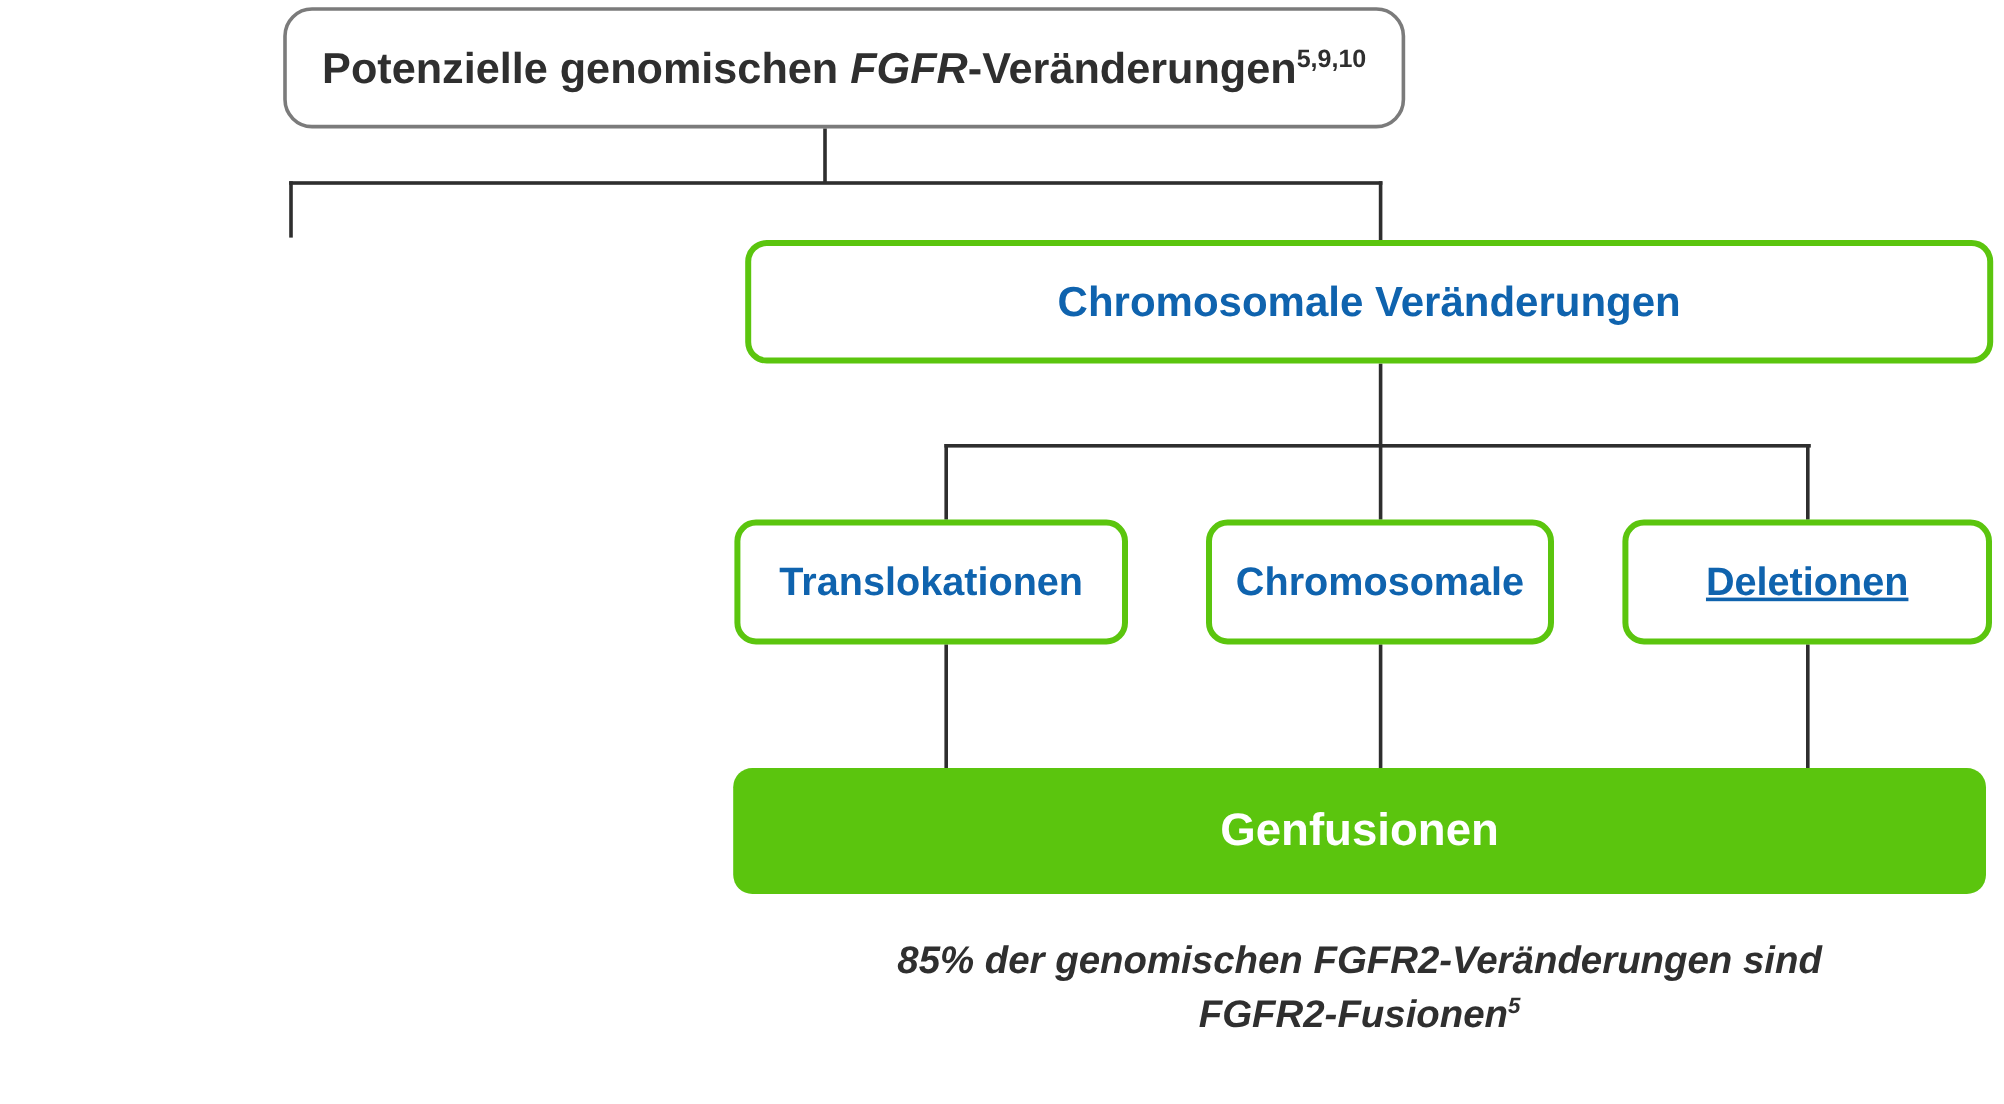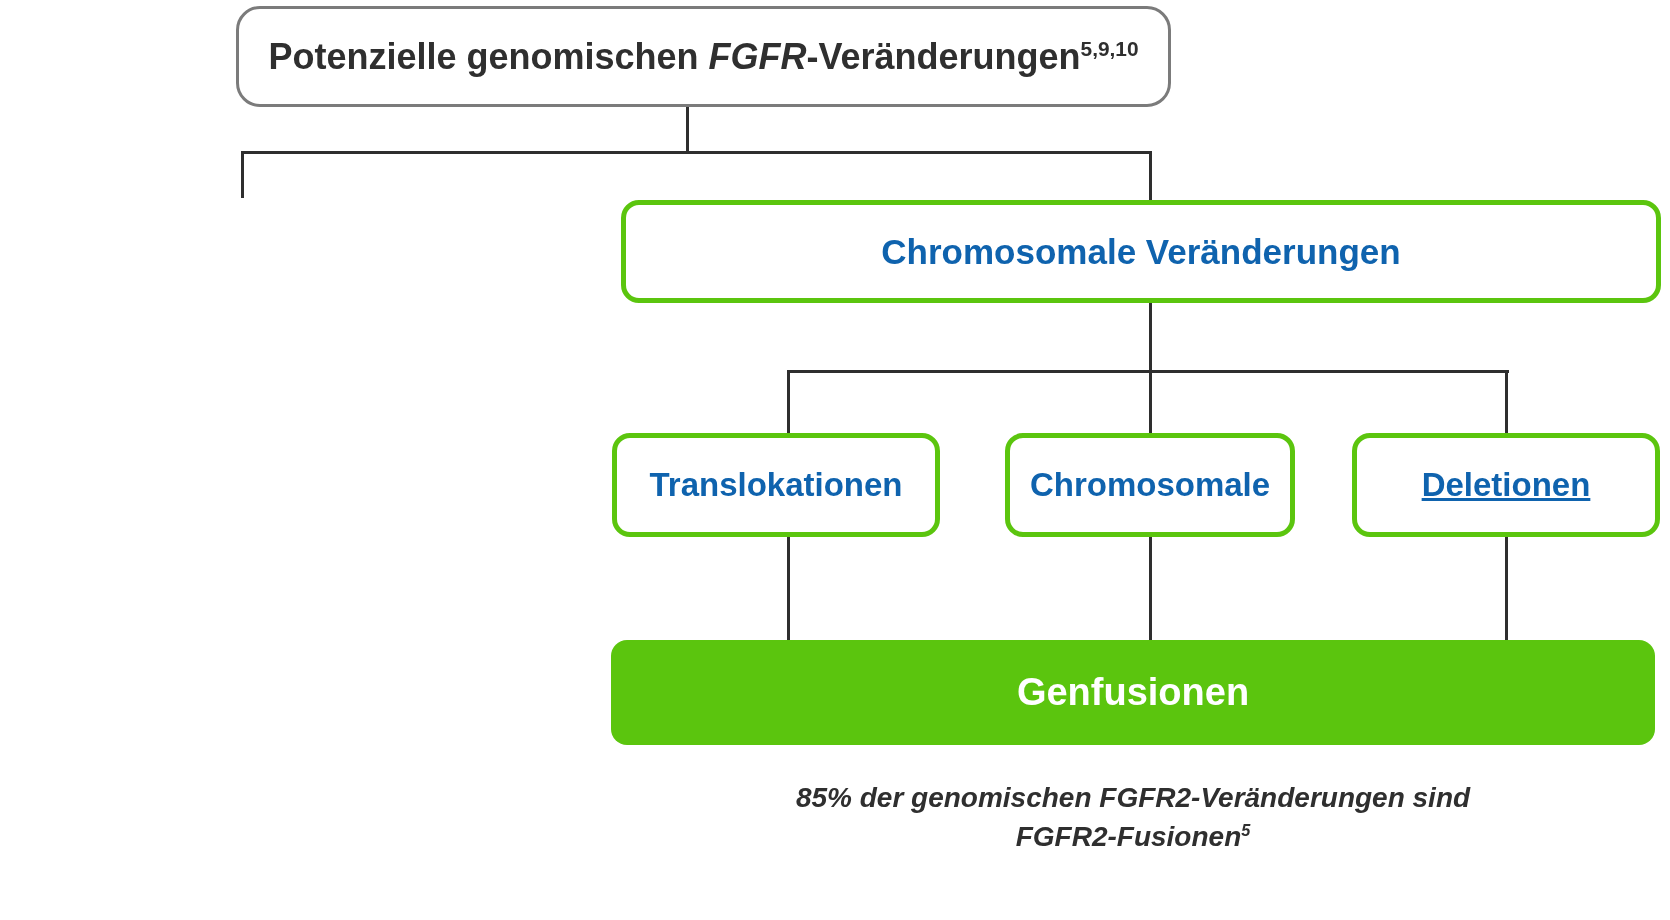--- a/index.html
+++ b/index.html
@@ -54,21 +54,21 @@
   }
   #root-box{left:236px;top:6px;width:935px;height:101px;font-size:36px;white-space:nowrap;}
   #left-box{left:4px;top:198px;width:476px;height:307px;font-size:36px;line-height:1.28;}
   #chromosomal-box{left:621px;top:200px;width:1040px;height:103px;font-size:35px;}
   #translocations-box{left:612px;top:433px;width:328px;height:104px;font-size:33px;}
   #inversions-box{left:1005px;top:433px;width:290px;height:104px;font-size:33px;}
   #deletions-box{left:1352px;top:433px;width:308px;height:104px;font-size:33px;text-decoration:underline;}
   #fusion-box{left:611px;top:640px;width:1044px;height:105px;font-size:38px;}
   #caption{
     position:absolute;left:611px;top:778px;width:1044px;
-    text-align:center;font-size:28px;font-weight:700;font-style:italic;
+    text-align:center;font-size:32px;font-weight:700;font-style:italic;
     color:var(--dark);line-height:1.4;
   }
   .italic{font-style:italic;margin-top:12px;}
 </style>
 </head>
 <body>
 
 <div id="canvas">
 
   <div class="vline" style="left:686px;top:107px;height:45px;"></div>

